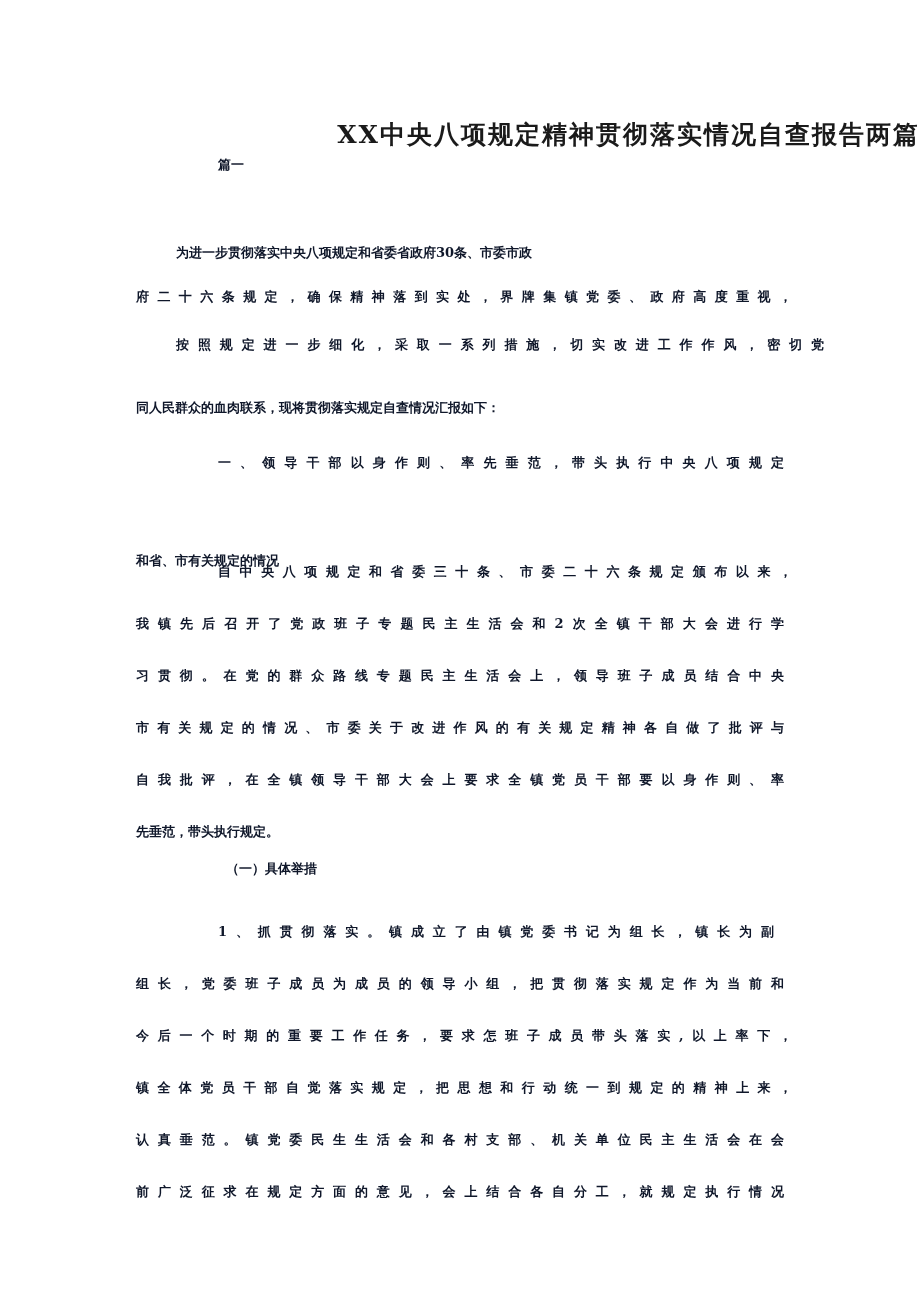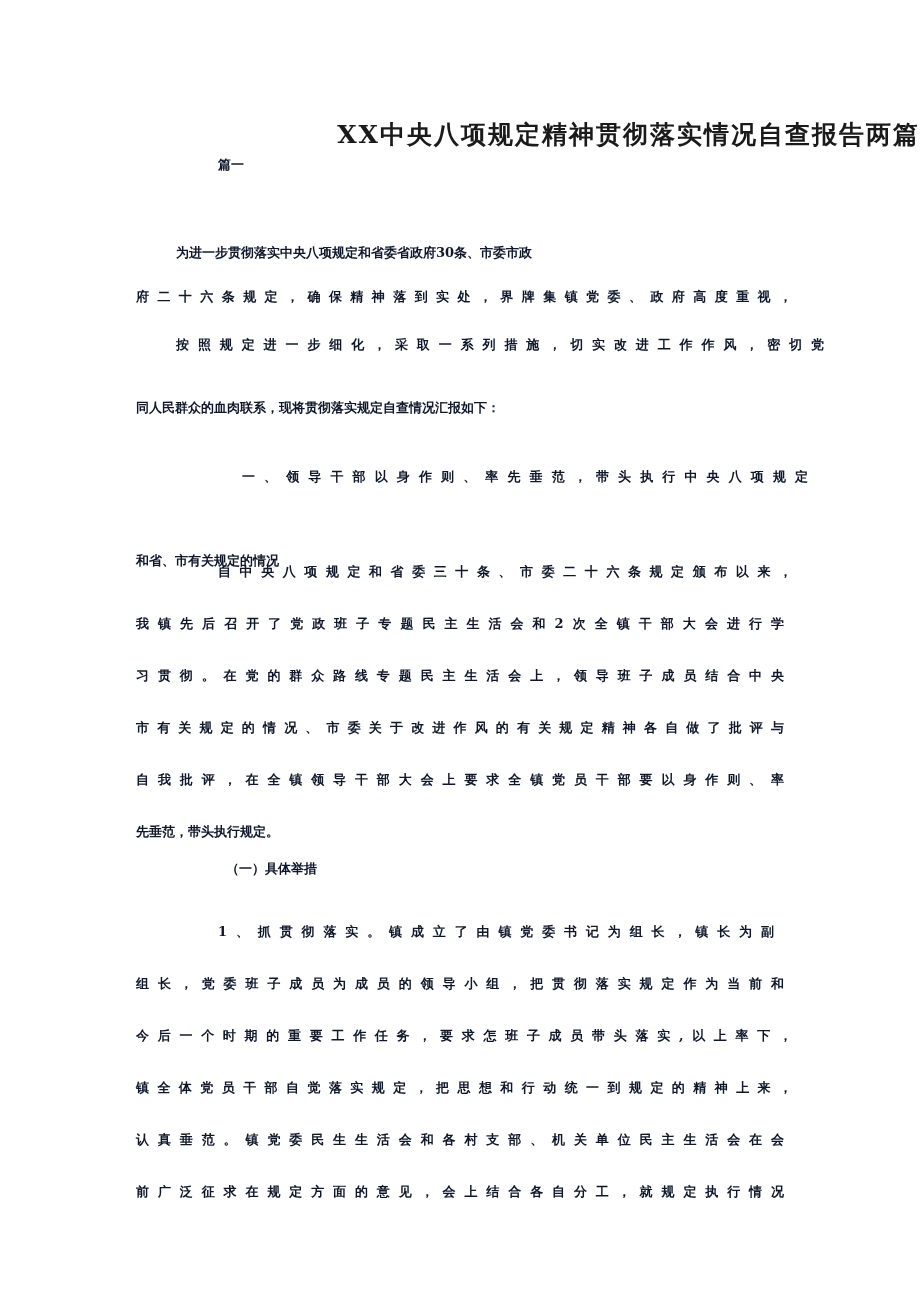--- a/index.html
+++ b/index.html
@@ -21,21 +21,21 @@
   <div class="line" style="left:218px; top:156px;">篇一</div>
 
   <div>
     <div class="line" style="left:176px; top:244px; width:594px;">为进一步贯彻落实中央八项规定和省委省政府30条、市委市政</div>
     <div class="line just" style="left:136px; top:288px; width:656px;">府二十六条规定，确保精神落到实处，界牌集镇党委、政府高度重视，</div>
     <div class="line just" style="left:136px; top:336px; width:648px;margin-left:40px;">按照规定进一步细化，采取一系列措施，切实改进工作作风，密切党</div>
     <div class="line" style="left:136px; top:399px;">同人民群众的血肉联系，现将贯彻落实规定自查情况汇报如下：</div>
   </div>
 
   <div>
-    <div class="line just" style="left:218px; top:468px; width:566px;margin-left:24px;">一、领导干部以身作则、率先垂范，带头执行中央八项规定</div>
+    <div class="line just" style="left:218px; top:454px; width:566px;">一、领导干部以身作则、率先垂范，带头执行中央八项规定</div>
     <div class="line" style="left:136px; top:504px;margin-top:48px;">和省、市有关规定的情况</div>
   </div>
 
   <div>
     <div class="line just" style="left:218px; top:563px; width:574px;">自中央八项规定和省委三十条、市委二十六条规定颁布以来，</div>
     <div class="line just" style="left:136px; top:615px; width:648px;">我镇先后召开了党政班子专题民主生活会和2次全镇干部大会进行学</div>
     <div class="line just" style="left:136px; top:667px; width:648px;">习贯彻。在党的群众路线专题民主生活会上，领导班子成员结合中央</div>
     <div class="line just" style="left:136px; top:719px; width:648px;">市有关规定的情况、市委关于改进作风的有关规定精神各自做了批评与</div>
     <div class="line just" style="left:136px; top:771px; width:648px;">自我批评，在全镇领导干部大会上要求全镇党员干部要以身作则、率</div>
     <div class="line" style="left:136px; top:823px;text-align:center;">先垂范，带头执行规定。</div>

